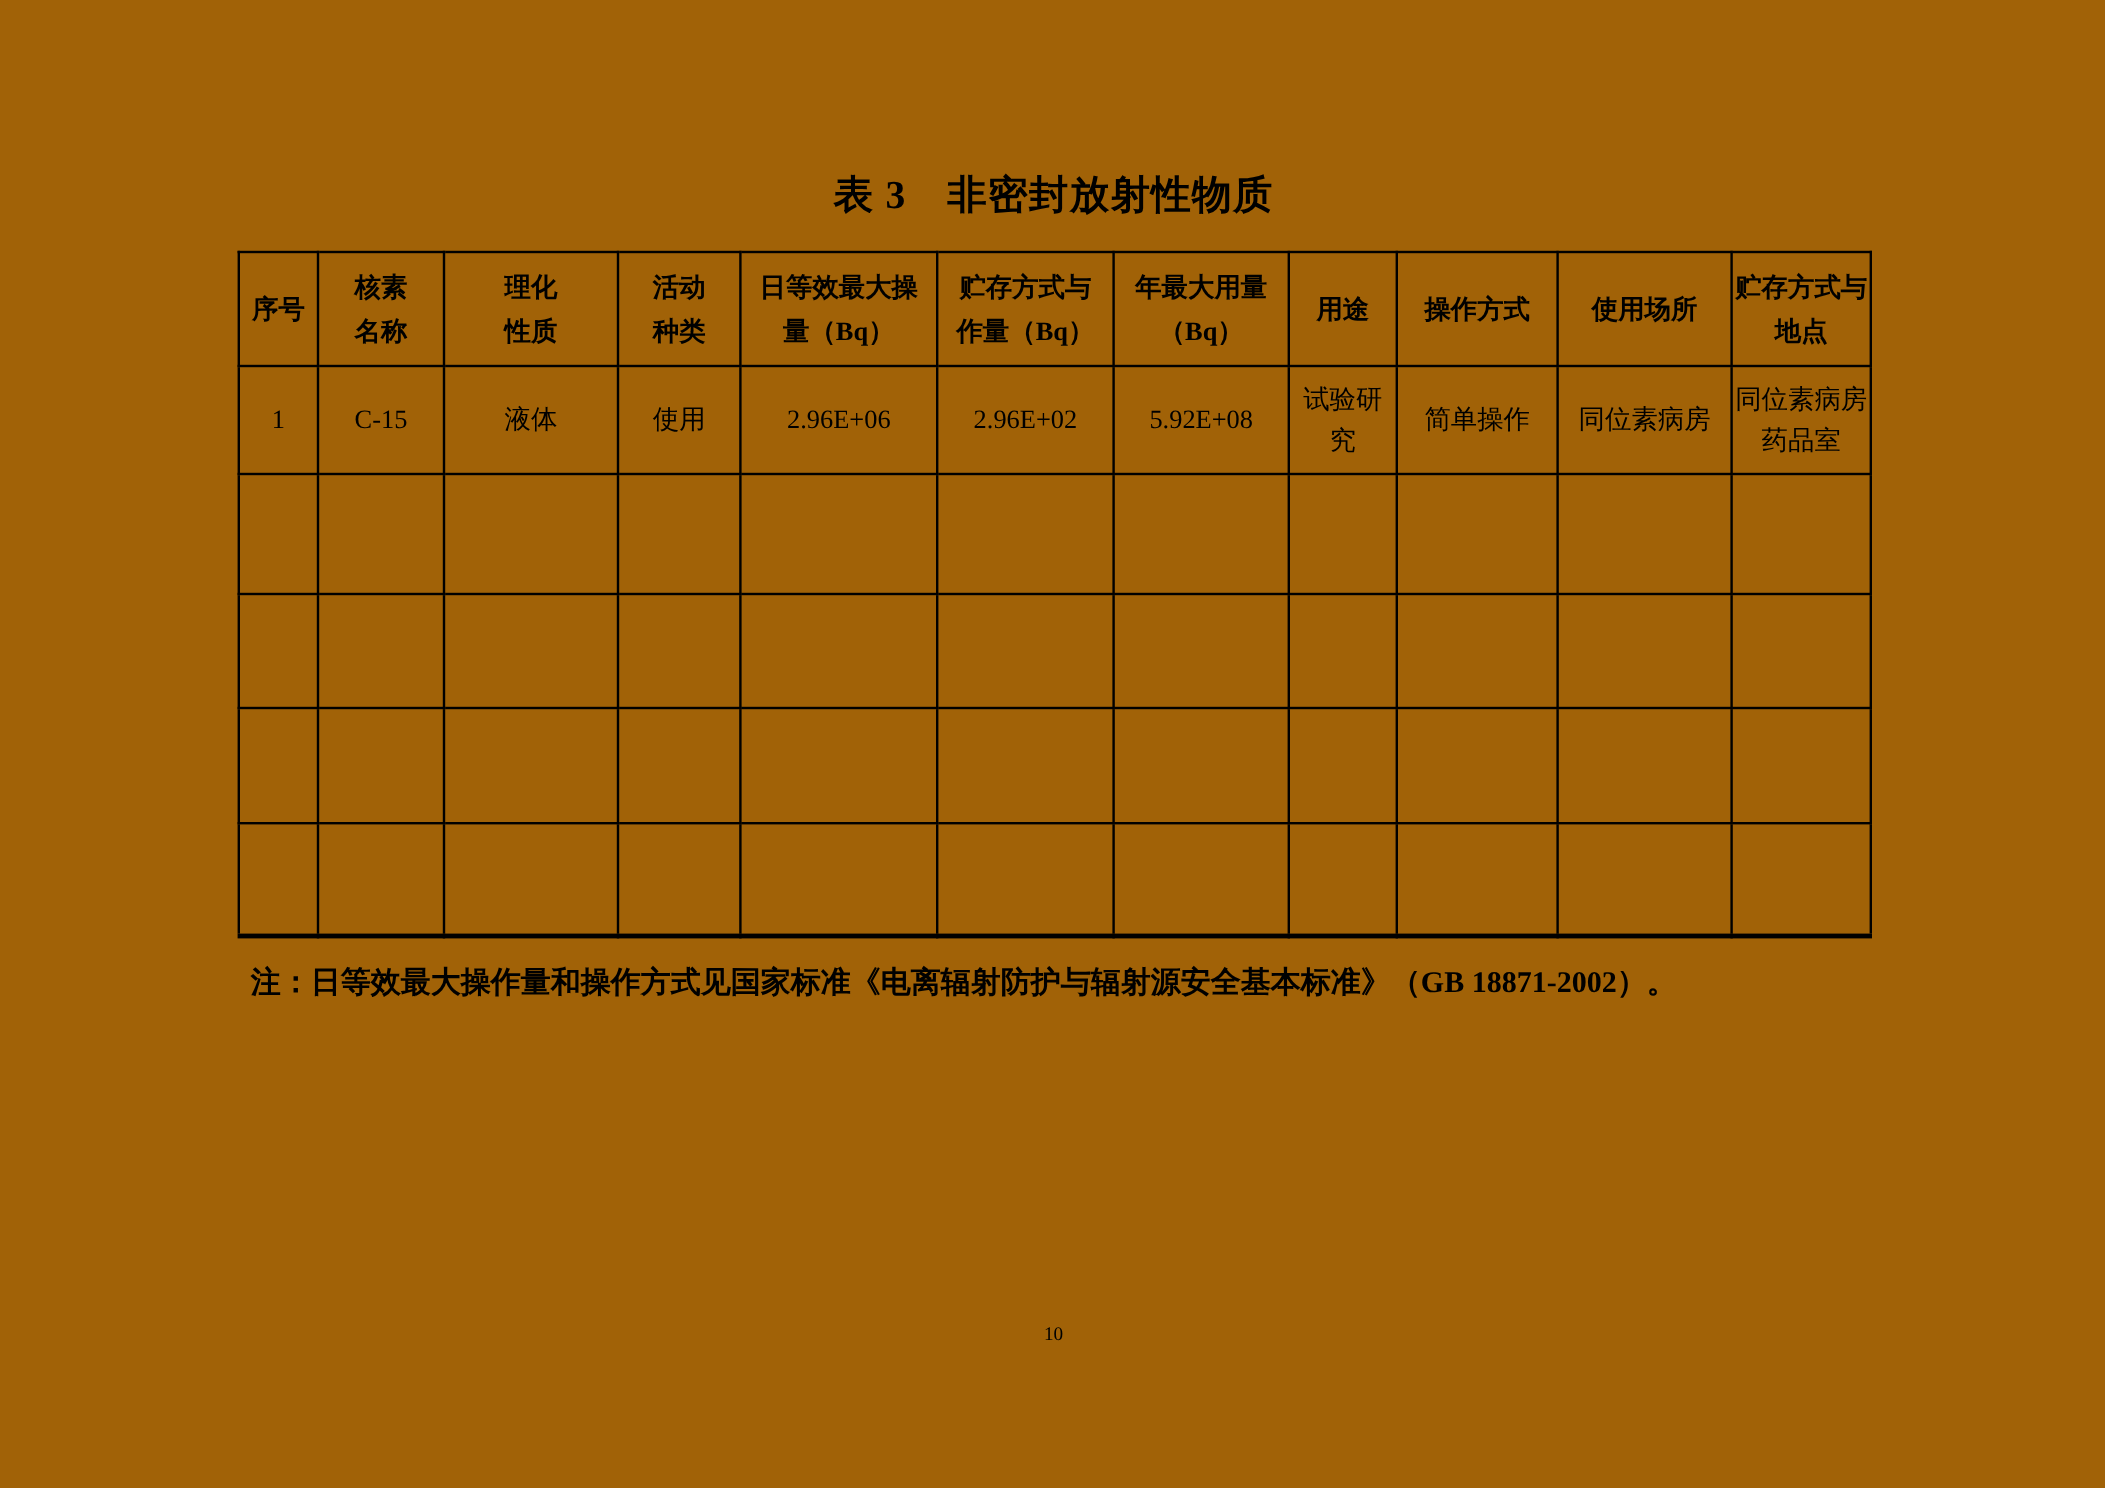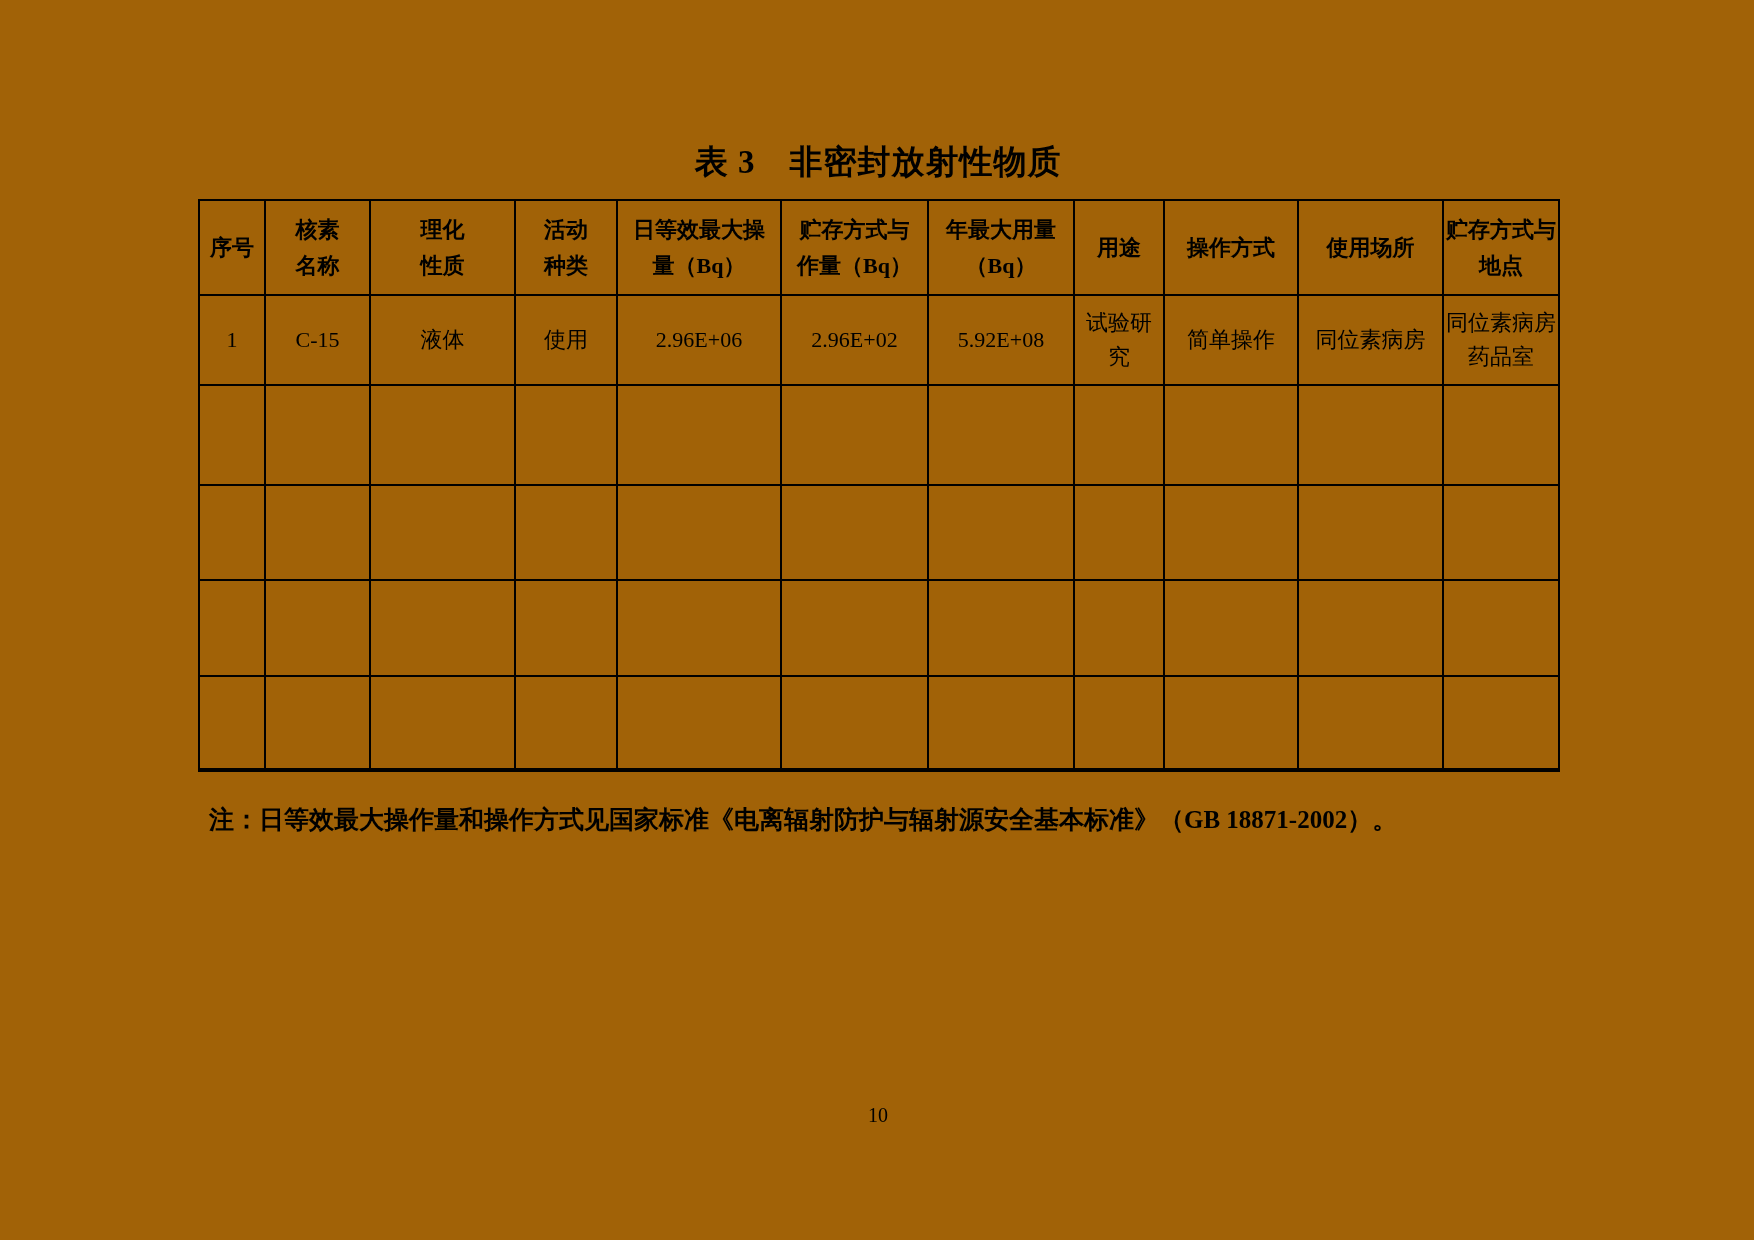--- a/index.html
+++ b/index.html
@@ -22,21 +22,21 @@
     width: 1360px;
     text-align: center;
     font-size: 33px;
     font-weight: bold;
     letter-spacing: 1px;
     white-space: pre-line;
   }
   table.materials-table {
     position: absolute;
     left: 198px;
-    top: 199px;
+    top: 209px;
     width: 1360px;
     border-collapse: collapse;
     table-layout: fixed;
     border: 2px solid #000000;
     border-bottom: 4px solid #000000;
   }
   table.materials-table th,
   table.materials-table td {
     border: 2px solid #000000;
     padding: 0 1px;
@@ -70,21 +70,21 @@
     line-height: 34px;
     text-align: left;
     font-weight: bold;
   }
   .page-number {
     position: absolute;
     left: 198px;
     top: 1104px;
     width: 1360px;
     text-align: center;
-    font-size: 20px;
+    font-size: 16px;
   }
 </style>
 </head>
 <body>
 
 <div class="page">
 
   <div class="doc-title">表 3　非密封放射性物质</div>
 
   <table class="materials-table">

